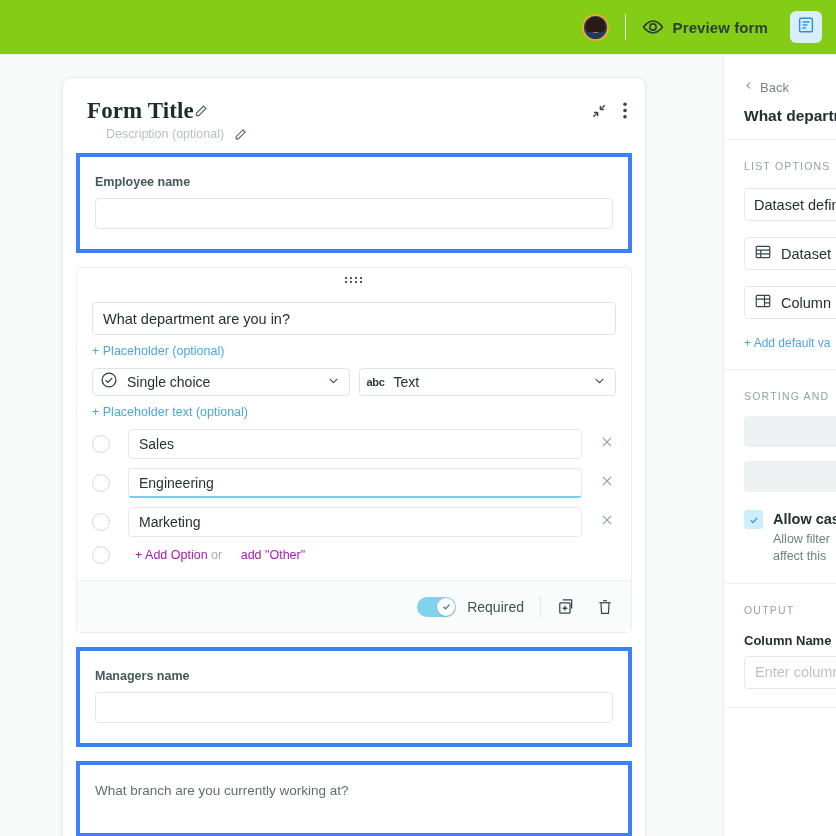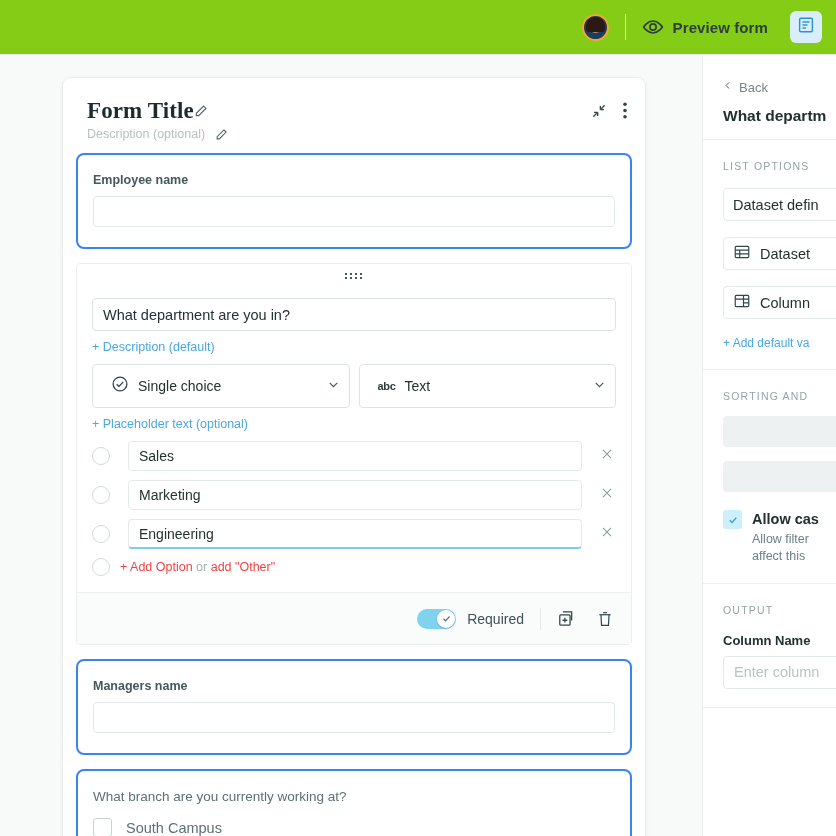--- a/index.html
+++ b/index.html
@@ -63,35 +63,35 @@
     border-radius: 8px 8px 0 0;
     box-shadow: 0 1px 4px rgba(40,70,70,.10), 0 0 0 1px rgba(40,70,70,.04);
     padding: 0;
   }
   .form-head { padding: 20px 24px 12px 24px; position: relative; }
   .form-title-row { display: flex; align-items: center; gap: 0; }
   .form-title {
     font-family: "Liberation Serif", serif;
     font-size: 23px; font-weight: 700; color: #1c2b2b; letter-spacing: .1px;
   }
-  .form-desc-row { display: flex; align-items: center; gap: 10px; margin-top: 3px; }
+  .form-desc-row { display: flex; align-items: center; gap: 10px; margin-top: 3px; margin-left: 19px; }
   .form-desc { font-size: 12.5px; color: #b6c2c0; }
   .pencil { width: 14px; height: 14px; display:block; cursor: pointer; }
   .pencil.sm { width: 13px; height: 13px; }
   .head-actions {
     position: absolute; right: 18px; top: 24px;
     display: flex; align-items: center; gap: 16px;
   }
   .icon-btn { cursor: pointer; display:flex; align-items:center; justify-content:center; }
 
   
   .q-block {
     margin: 0 13px 14px 13px;
-    border: 2px solid #3b82f6;
-    border-radius: 8px;
+    border: 4px solid #3b82f6;
+    border-radius: 0;
     background: #fff;
     padding: 18px 15px 20px 15px;
   }
   .q-label { font-size: 12.5px; font-weight: 700; color: #44595b; margin-bottom: 9px; }
   .q-input {
     width: 100%; height: 31px;
     border: 1px solid #e1e8e7; border-radius: 4px;
     background: #fff;
   }
 
@@ -119,25 +119,25 @@
     font-size: 14.5px; color: #243232;
     padding: 4px 10px;
     outline: none;
   }
   .link-sm {
     display: inline-block; margin-top: 9px;
     font-size: 12.5px; color: #4aa8e0; cursor: pointer;
   }
   .selects { display: flex; gap: 9px; margin-top: 9px; }
   .sel {
-    flex: 1 1 0; height: 44px;
+    flex: 1 1 0; height: 28px;
     border: 1px solid #dde5e4; border-radius: 4px;
     background: #fff;
     display: flex; align-items: center; gap: 9px;
-    padding: 0 9px 0 18px;
+    padding: 0 9px 0 7px;
     cursor: pointer; position: relative;
   }
   .sel-text { font-size: 14px; color: #24322f; flex: 1 1 auto; }
   .abc { font-size: 11px; font-weight: 700; color: #2d3b3b; letter-spacing:-.3px; }
   .chev { margin-left: auto; }
 
   .opt-row { display: flex; align-items: center; gap: 18px; margin-top: 9px; }
   .radio {
     width: 18px; height: 18px; border-radius: 50%;
     border: 1px solid #d3dcda; background: #fff; flex: 0 0 auto; cursor: pointer;
@@ -146,21 +146,21 @@
     flex: 1 1 auto; height: 30px;
     border: 1px solid #e3eae9; border-radius: 4px;
     background: #fff;
     font-family: "Liberation Sans", sans-serif;
     font-size: 14px; color: #24322f; padding: 0 10px; outline: none;
   }
   .opt-input.focused { border-bottom: 2px solid #79cdf0; }
   .x-btn { width: 16px; flex: 0 0 auto; cursor: pointer; }
   .add-row { display: flex; align-items: center; gap: 10px; margin: 9px 0 16px 0; }
   .add-text { font-size: 12.5px; color: #9fb0ae; }
-  .add-text a { color: #ef4444; cursor: pointer; }
+  .add-text a { color: #a21caf; cursor: pointer; margin-left: 15px; }
 
   .q-footer {
     margin-top: 4px;
     border-top: 1px solid #eef1f2;
     background: #fafbfb;
     height: 52px;
     display: flex; align-items: center; justify-content: flex-end;
     gap: 0; padding-right: 17px;
   }
   .toggle {
@@ -181,21 +181,21 @@
   .cb-row { display:flex; align-items:center; gap: 14px; margin-top: 14px; }
   .checkbox-sq {
     width: 19px; height: 19px; border-radius: 3px;
     border: 1px solid #c9d4d2; background: #fff; flex:0 0 auto; cursor:pointer;
   }
   .cb-text { font-size: 14.5px; color: #5d7070; }
 
   
   .side-panel {
     position: absolute; top: 56px; right: 0;
-    width: 134px; height: 780px;
+    width: 113px; height: 780px;
     background: #ffffff;
     border-left: 1px solid #e8edeb;
     overflow: hidden;
   }
   .sp-head { padding: 22px 0 14px 20px; border-bottom: 1px solid #edf1f0; }
   .back-row { display:flex; align-items:center; gap: 7px; cursor:pointer; }
   .back-txt { font-size: 13px; color: #76888a; }
   .sp-qtitle {
     margin-top: 11px; font-size: 15.5px; font-weight: 700; color: #22312f;
     white-space: nowrap;
@@ -312,21 +312,21 @@
           <i></i>
           <i></i>
           <i></i>
           <i></i>
       </span>
     </div>
 
     <div class="q-active-body">
       <input class="q-title-input" type="text" value="What department are you in?" style="">
 
-      <span class="link-sm">+ Description (default)</span>
+      <span class="link-sm">+ Placeholder (optional)</span>
 
       <div class="selects">
         <div class="sel">
           <span>
             <svg width="18" height="18" viewBox="0 0 24 24" fill="none" stroke="#2d3f41" stroke-width="1.7">
               <circle cx="12" cy="12" r="9.2"></circle>
               <path d="M7.6 12.3 10.6 15.2 16.4 9.2"></path>
             </svg>
           </span>
           <span class="sel-text">Single choice</span>
@@ -354,30 +354,30 @@
         <span class="radio"></span>
         <input class="opt-input" type="text" value="Sales" style="">
         <span class="x-btn">
           <svg width="14" height="14" viewBox="0 0 24 24" stroke="#8b9d9d" stroke-width="1.9">
             <path d="M5 5 19 19M19 5 5 19"></path>
           </svg>
         </span>
       </div>
       <div class="opt-row">
         <span class="radio"></span>
-        <input class="opt-input" type="text" value="Marketing" style="">
+        <input class="opt-input focused" type="text" value="Engineering" style="">
         <span class="x-btn">
           <svg width="14" height="14" viewBox="0 0 24 24" stroke="#8b9d9d" stroke-width="1.9">
             <path d="M5 5 19 19M19 5 5 19"></path>
           </svg>
         </span>
       </div>
       <div class="opt-row">
         <span class="radio"></span>
-        <input class="opt-input focused" type="text" value="Engineering" style="">
+        <input class="opt-input" type="text" value="Marketing" style="">
         <span class="x-btn">
           <svg width="14" height="14" viewBox="0 0 24 24" stroke="#8b9d9d" stroke-width="1.9">
             <path d="M5 5 19 19M19 5 5 19"></path>
           </svg>
         </span>
       </div>
 
       <div class="add-row">
         <span class="radio"></span>
         <span class="add-text">
@@ -413,24 +413,20 @@
     </div>
   </div>
 
   <div class="q-block">
     <div class="q-label">Managers name</div>
     <input class="q-input" type="text" value="" style="">
   </div>
 
   <div class="q-block" style="padding-bottom:26px;">
     <div class="q-label" style="font-weight:400;font-size:13.5px;color:#5d7070;">What branch are you currently working at?</div>
-    <div class="cb-row">
-      <span class="checkbox-sq"></span>
-      <span class="cb-text">South Campus</span>
-    </div>
   </div>
 </div>
 
 <div class="side-panel">
 
   <div class="sp-head">
     <div class="back-row">
       <span>
         <svg width="9" height="13" viewBox="0 0 24 24" fill="none" stroke="#44585a" stroke-width="2.6">
           <path d="M16 4 8 12l8 8"></path>

